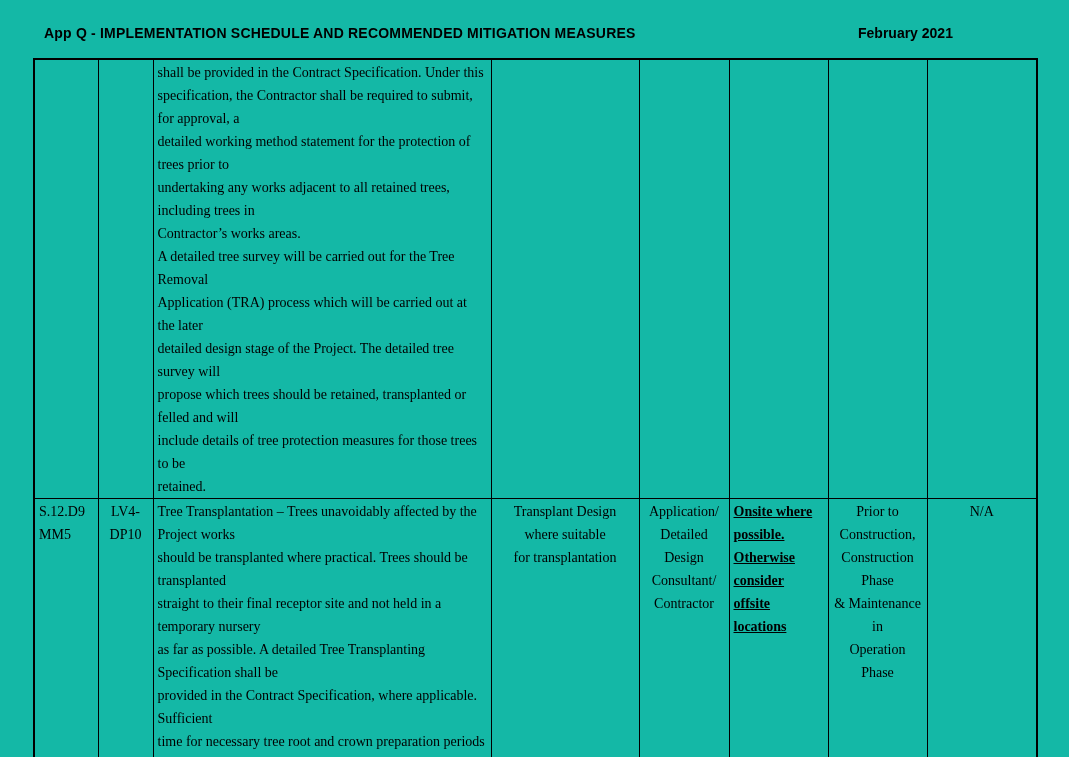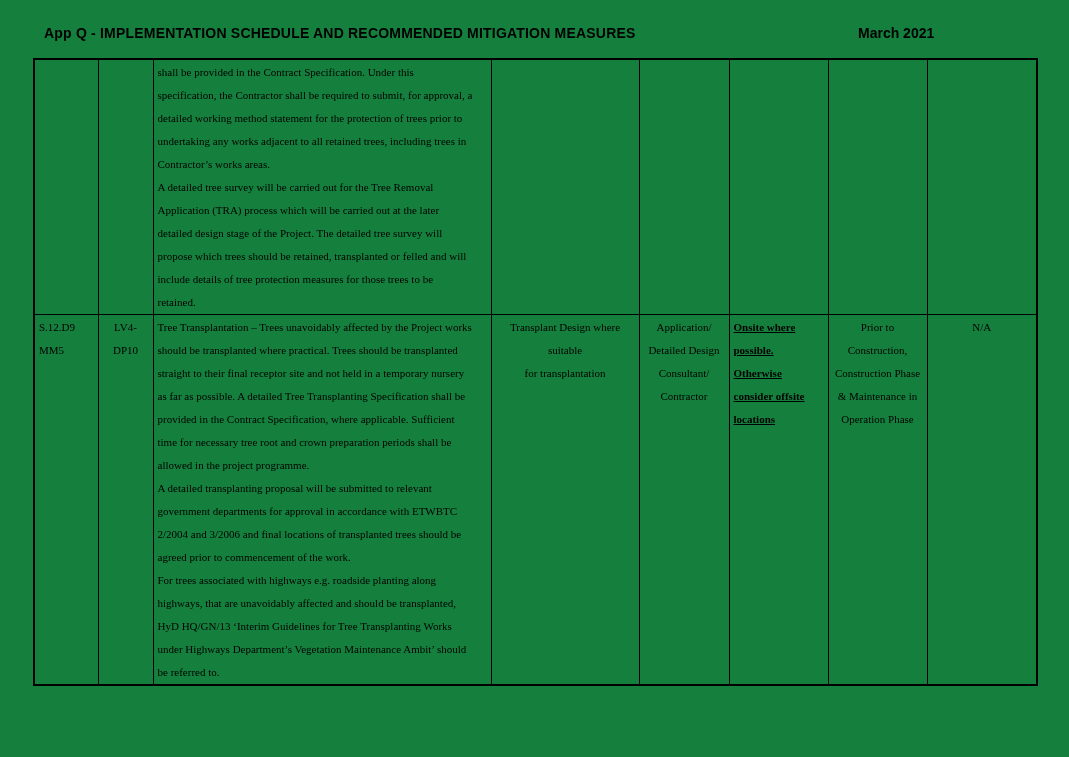--- a/index.html
+++ b/index.html
@@ -4,21 +4,21 @@
 <style>
   html, body {
     margin: 0;
     padding: 0;
     background: #ffffff;
   }
   .page {
     position: relative;
     width: 1069px;
     height: 757px;
-    background: #15803d;
+    background: #14b8a6;
     color: #000000;
     font-family: "Liberation Serif", serif;
     overflow: hidden;
   }
   .header-title {
     position: absolute;
     left: 44px;
     top: 25px;
     font-family: "Liberation Sans", sans-serif;
     font-weight: bold;
@@ -41,21 +41,21 @@
     top: 58px;
     width: 1003px;
     height: 620px;
     border-collapse: collapse;
     table-layout: fixed;
     border: 2px solid #000000;
   }
   table.schedule td {
     border: 1px solid #000000;
     vertical-align: top;
-    font-size: 11px;
+    font-size: 14px;
     line-height: 23px;
     white-space: pre-line;
     padding: 1px 4px 0 4px;
     overflow: hidden;
   }
   table.schedule tr.row-continuation {
     height: 252px;
   }
   table.schedule tr.row-mm5 {
     height: 366px;
@@ -92,21 +92,21 @@
     font-family: "Liberation Serif", serif;
   }
 </style>
 </head>
 <body>
 
 <div class="page">
 
   <div class="header-title">App Q - IMPLEMENTATION SCHEDULE AND RECOMMENDED MITIGATION MEASURES</div>
 
-  <div class="header-date">March 2021</div>
+  <div class="header-date">February 2021</div>
 
   <table class="schedule">
     <colgroup>
       <col style="width:64px">
       <col style="width:55px">
       <col style="width:338px">
       <col style="width:148px">
       <col style="width:90px">
       <col style="width:99px">
       <col style="width:99px">

